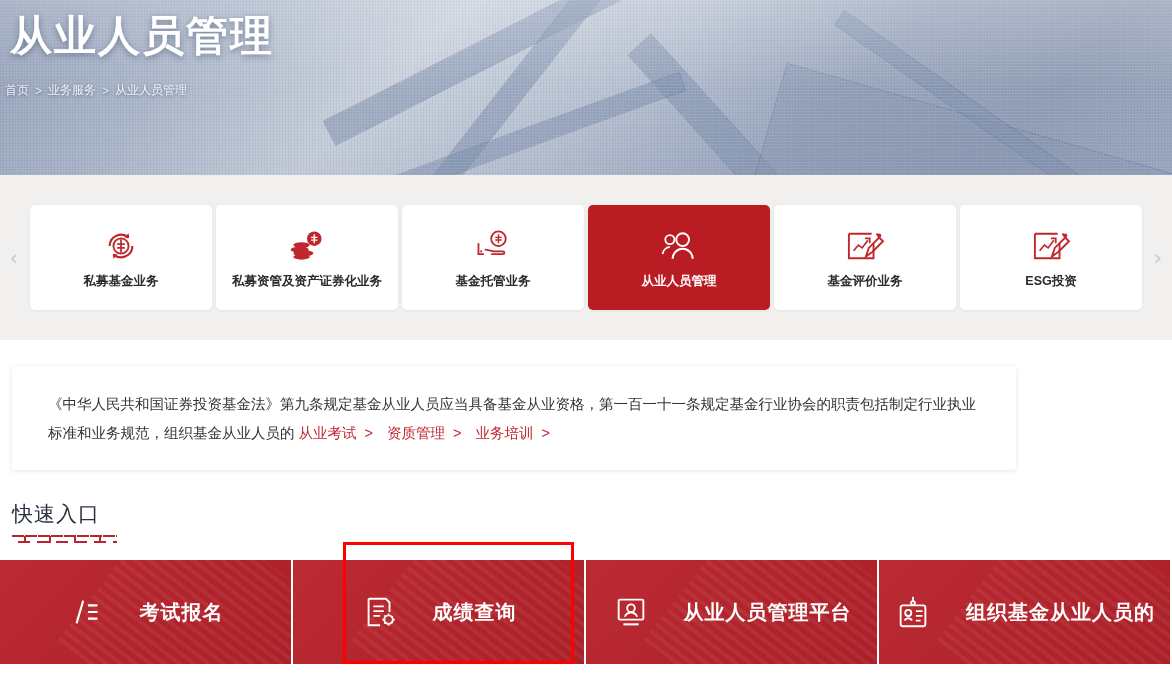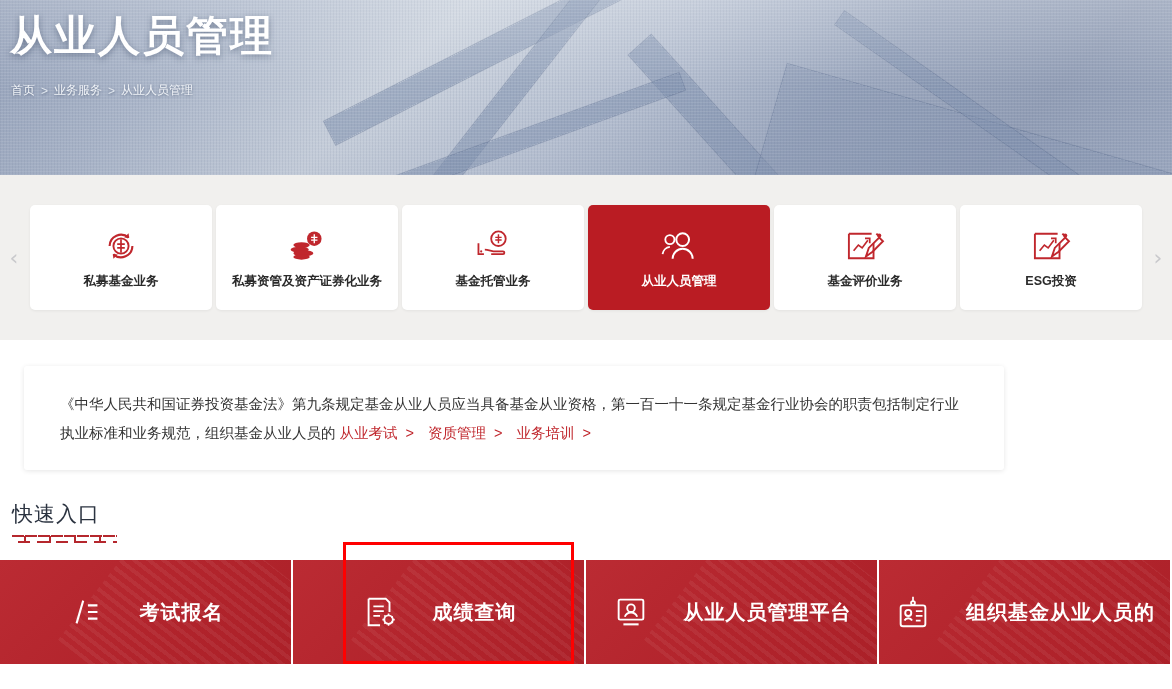--- a/index.html
+++ b/index.html
@@ -30,21 +30,21 @@
       repeating-linear-gradient(0deg, rgba(255,255,255,0.10) 0 1px, transparent 1px 3px),
       repeating-linear-gradient(90deg, rgba(80,95,125,0.10) 0 1px, transparent 1px 3px);
   }
   .banner .veil { position: absolute; inset: 0; background: linear-gradient(180deg, rgba(236,240,245,0.30) 0%, rgba(180,192,212,0.10) 50%, rgba(150,163,188,0.20) 100%); }
   .banner-title {
     position: absolute; left: 10px; top: 8px; z-index: 5;
     font-size: 42px; font-weight: bold; color: #ffffff; letter-spacing: 2px;
     text-shadow: 0 2px 6px rgba(40,55,85,0.45);
   }
   .breadcrumb {
-    position: absolute; left: 11px; top: 82px; z-index: 5;
+    position: absolute; left: 5px; top: 82px; z-index: 5;
     font-size: 12px; color: #f2f5f9; text-shadow: 0 1px 3px rgba(30,45,75,0.5);
     display: flex; align-items: center; gap: 6px;
   }
   .breadcrumb .sep { color: #e2e8f0; }
   .breadcrumb .crumb { cursor: pointer; }
 
   
   .nav-strip {
     position: relative; width: 1172px; height: 165px;
     background: #f1f0ee; display: flex; align-items: center;
@@ -62,21 +62,21 @@
   }
   .card .ico { height: 44px; display: flex; align-items: center; justify-content: center; }
   .card .lbl {
     margin-top: 4px; font-size: 12.5px; color: #2b2b2b; font-weight: bold;
     text-align: center; line-height: 1.45; width: 100%; padding: 0 6px;
   }
   .card.active { background: #ba1c23; }
   .card.active .lbl { color: #ffffff; }
 
   
-  .info-wrap { width: 1028px; background: #ffffff; padding: 26px 12px 14px; }
+  .info-wrap { width: 1028px; background: #ffffff; padding: 26px 0 14px; }
   .info-card {
     margin: 0 12px; background: #ffffff; border-radius: 3px;
     box-shadow: 0 1px 5px rgba(0,0,0,0.10);
     padding: 24px 36px 22px;
   }
   .info-text {
     font-size: 14.5px; color: #333333; line-height: 2.0; text-indent: 2em;
   }
   .info-links { margin-top: 2px; font-size: 14.5px; line-height: 2.0; }
   .info-links .lnk { color: #c0272d; cursor: pointer; margin: 0 4px; }

